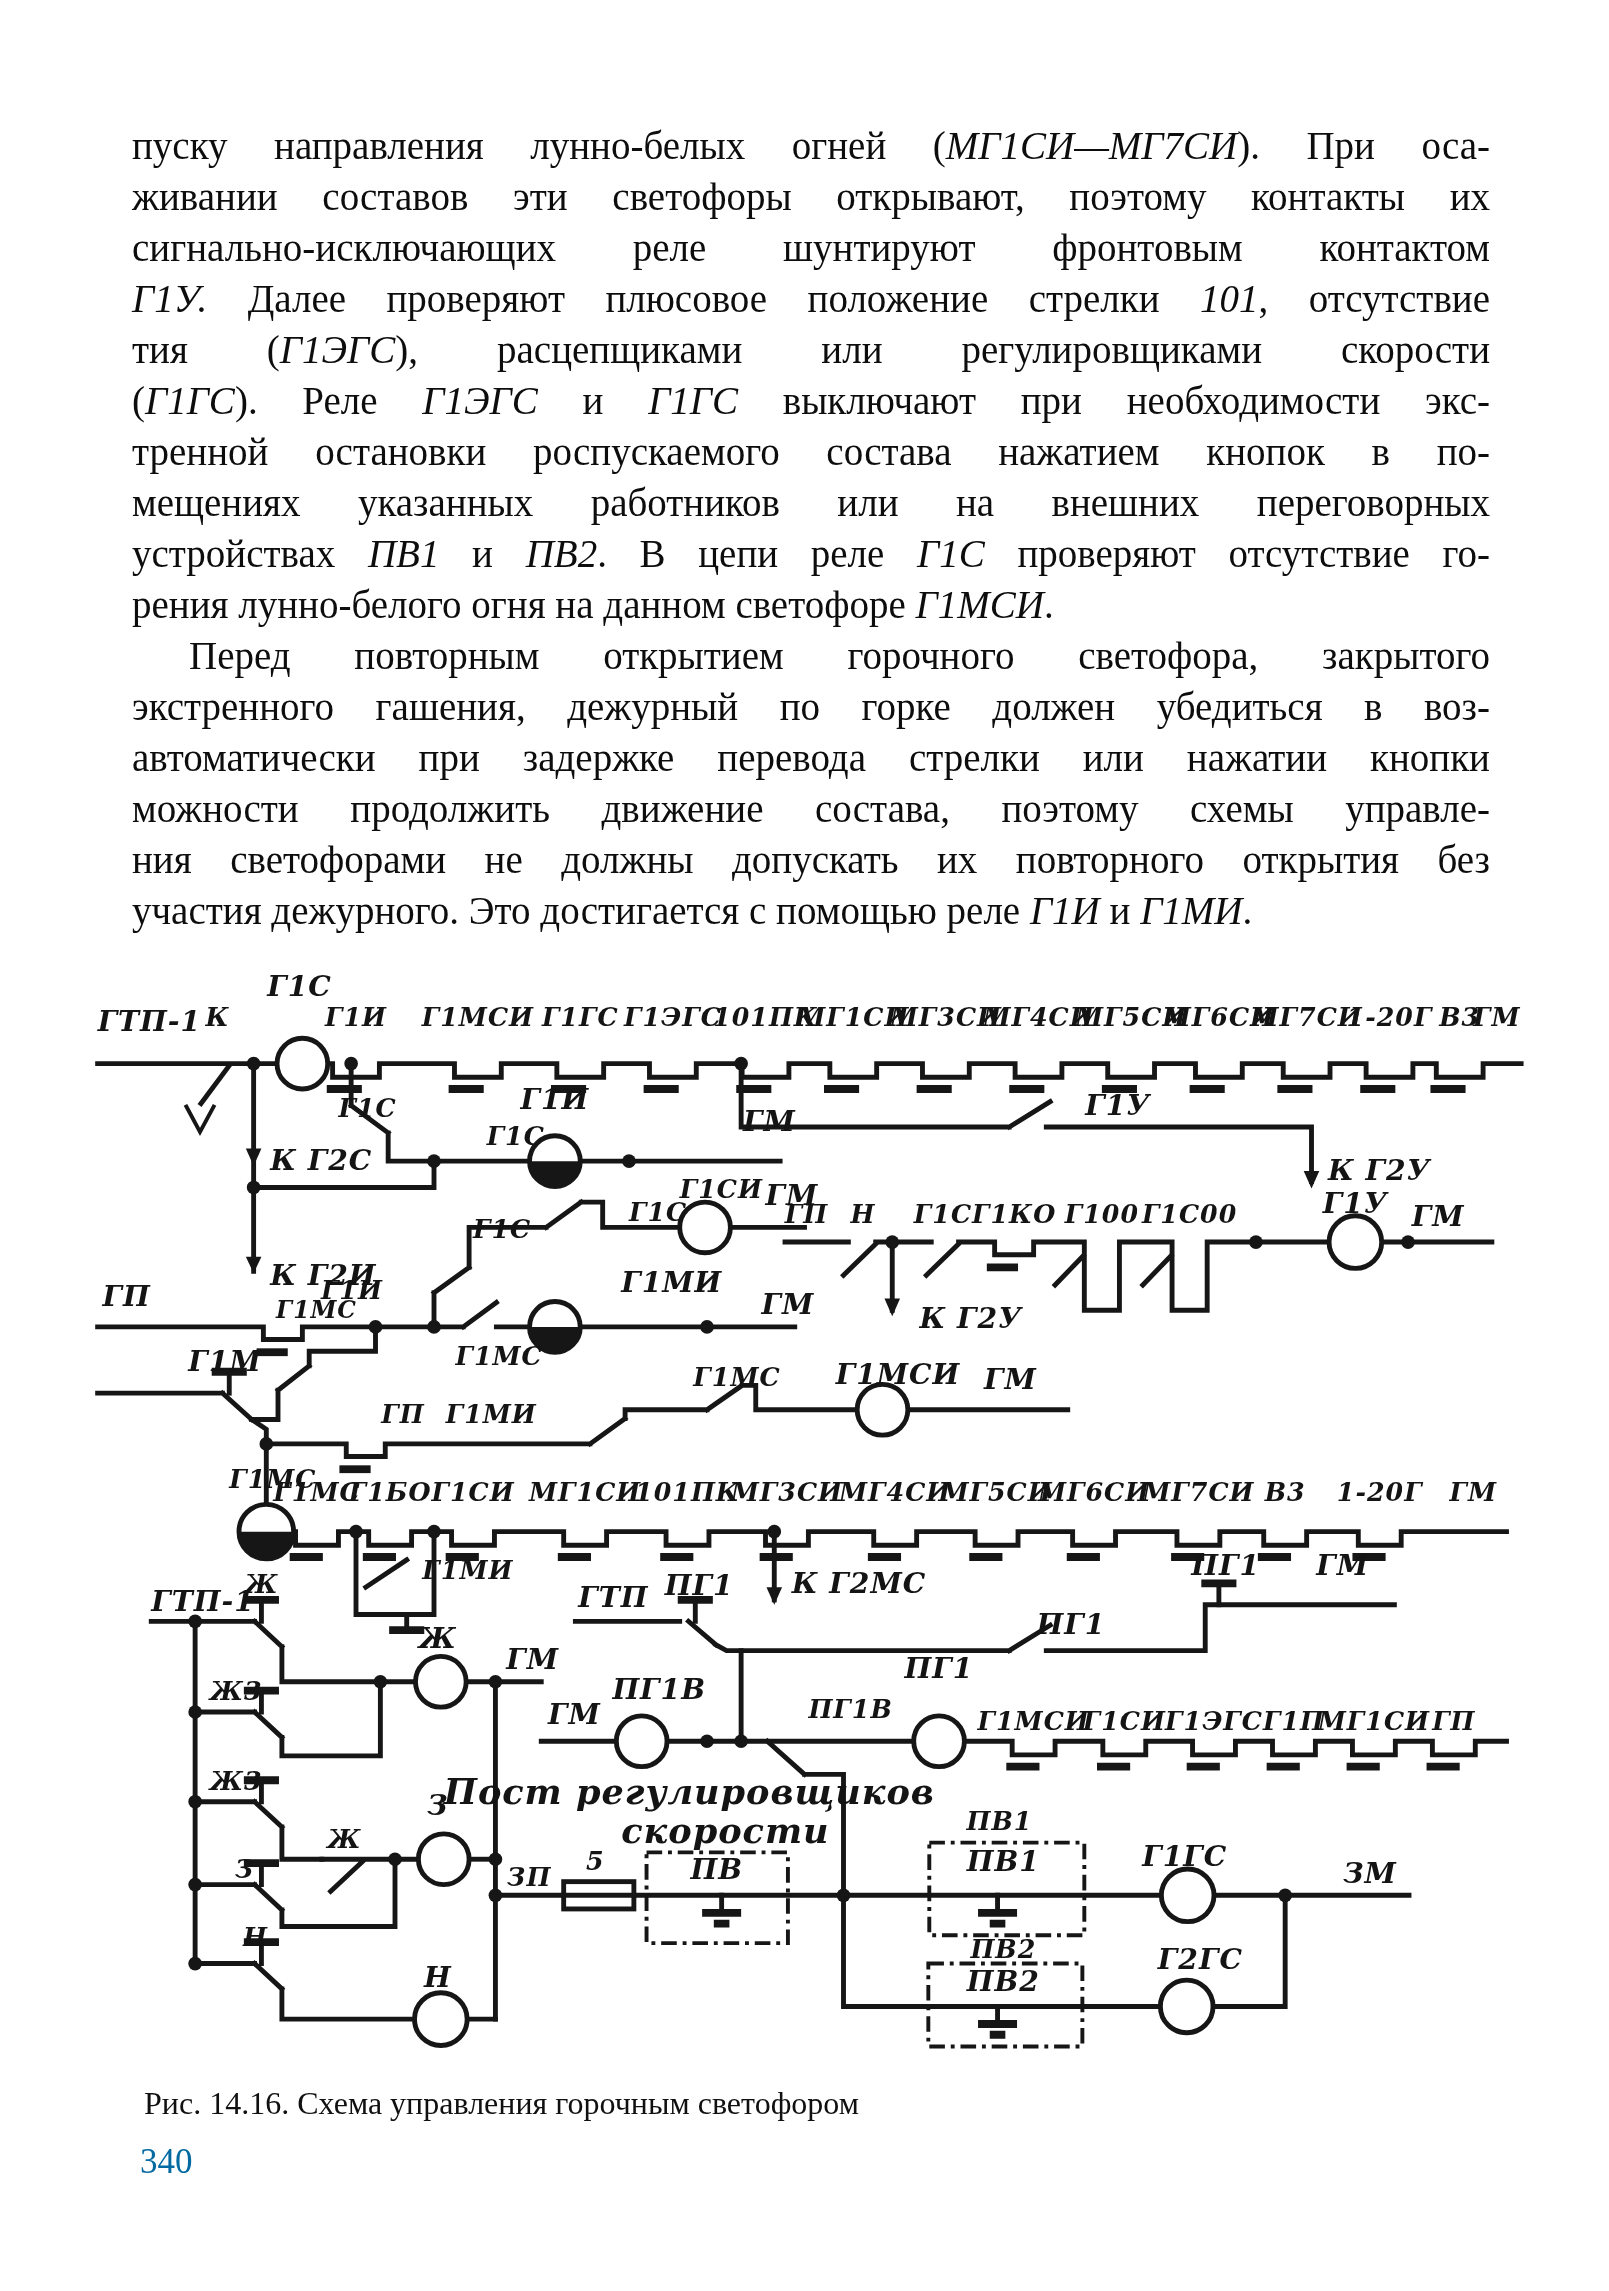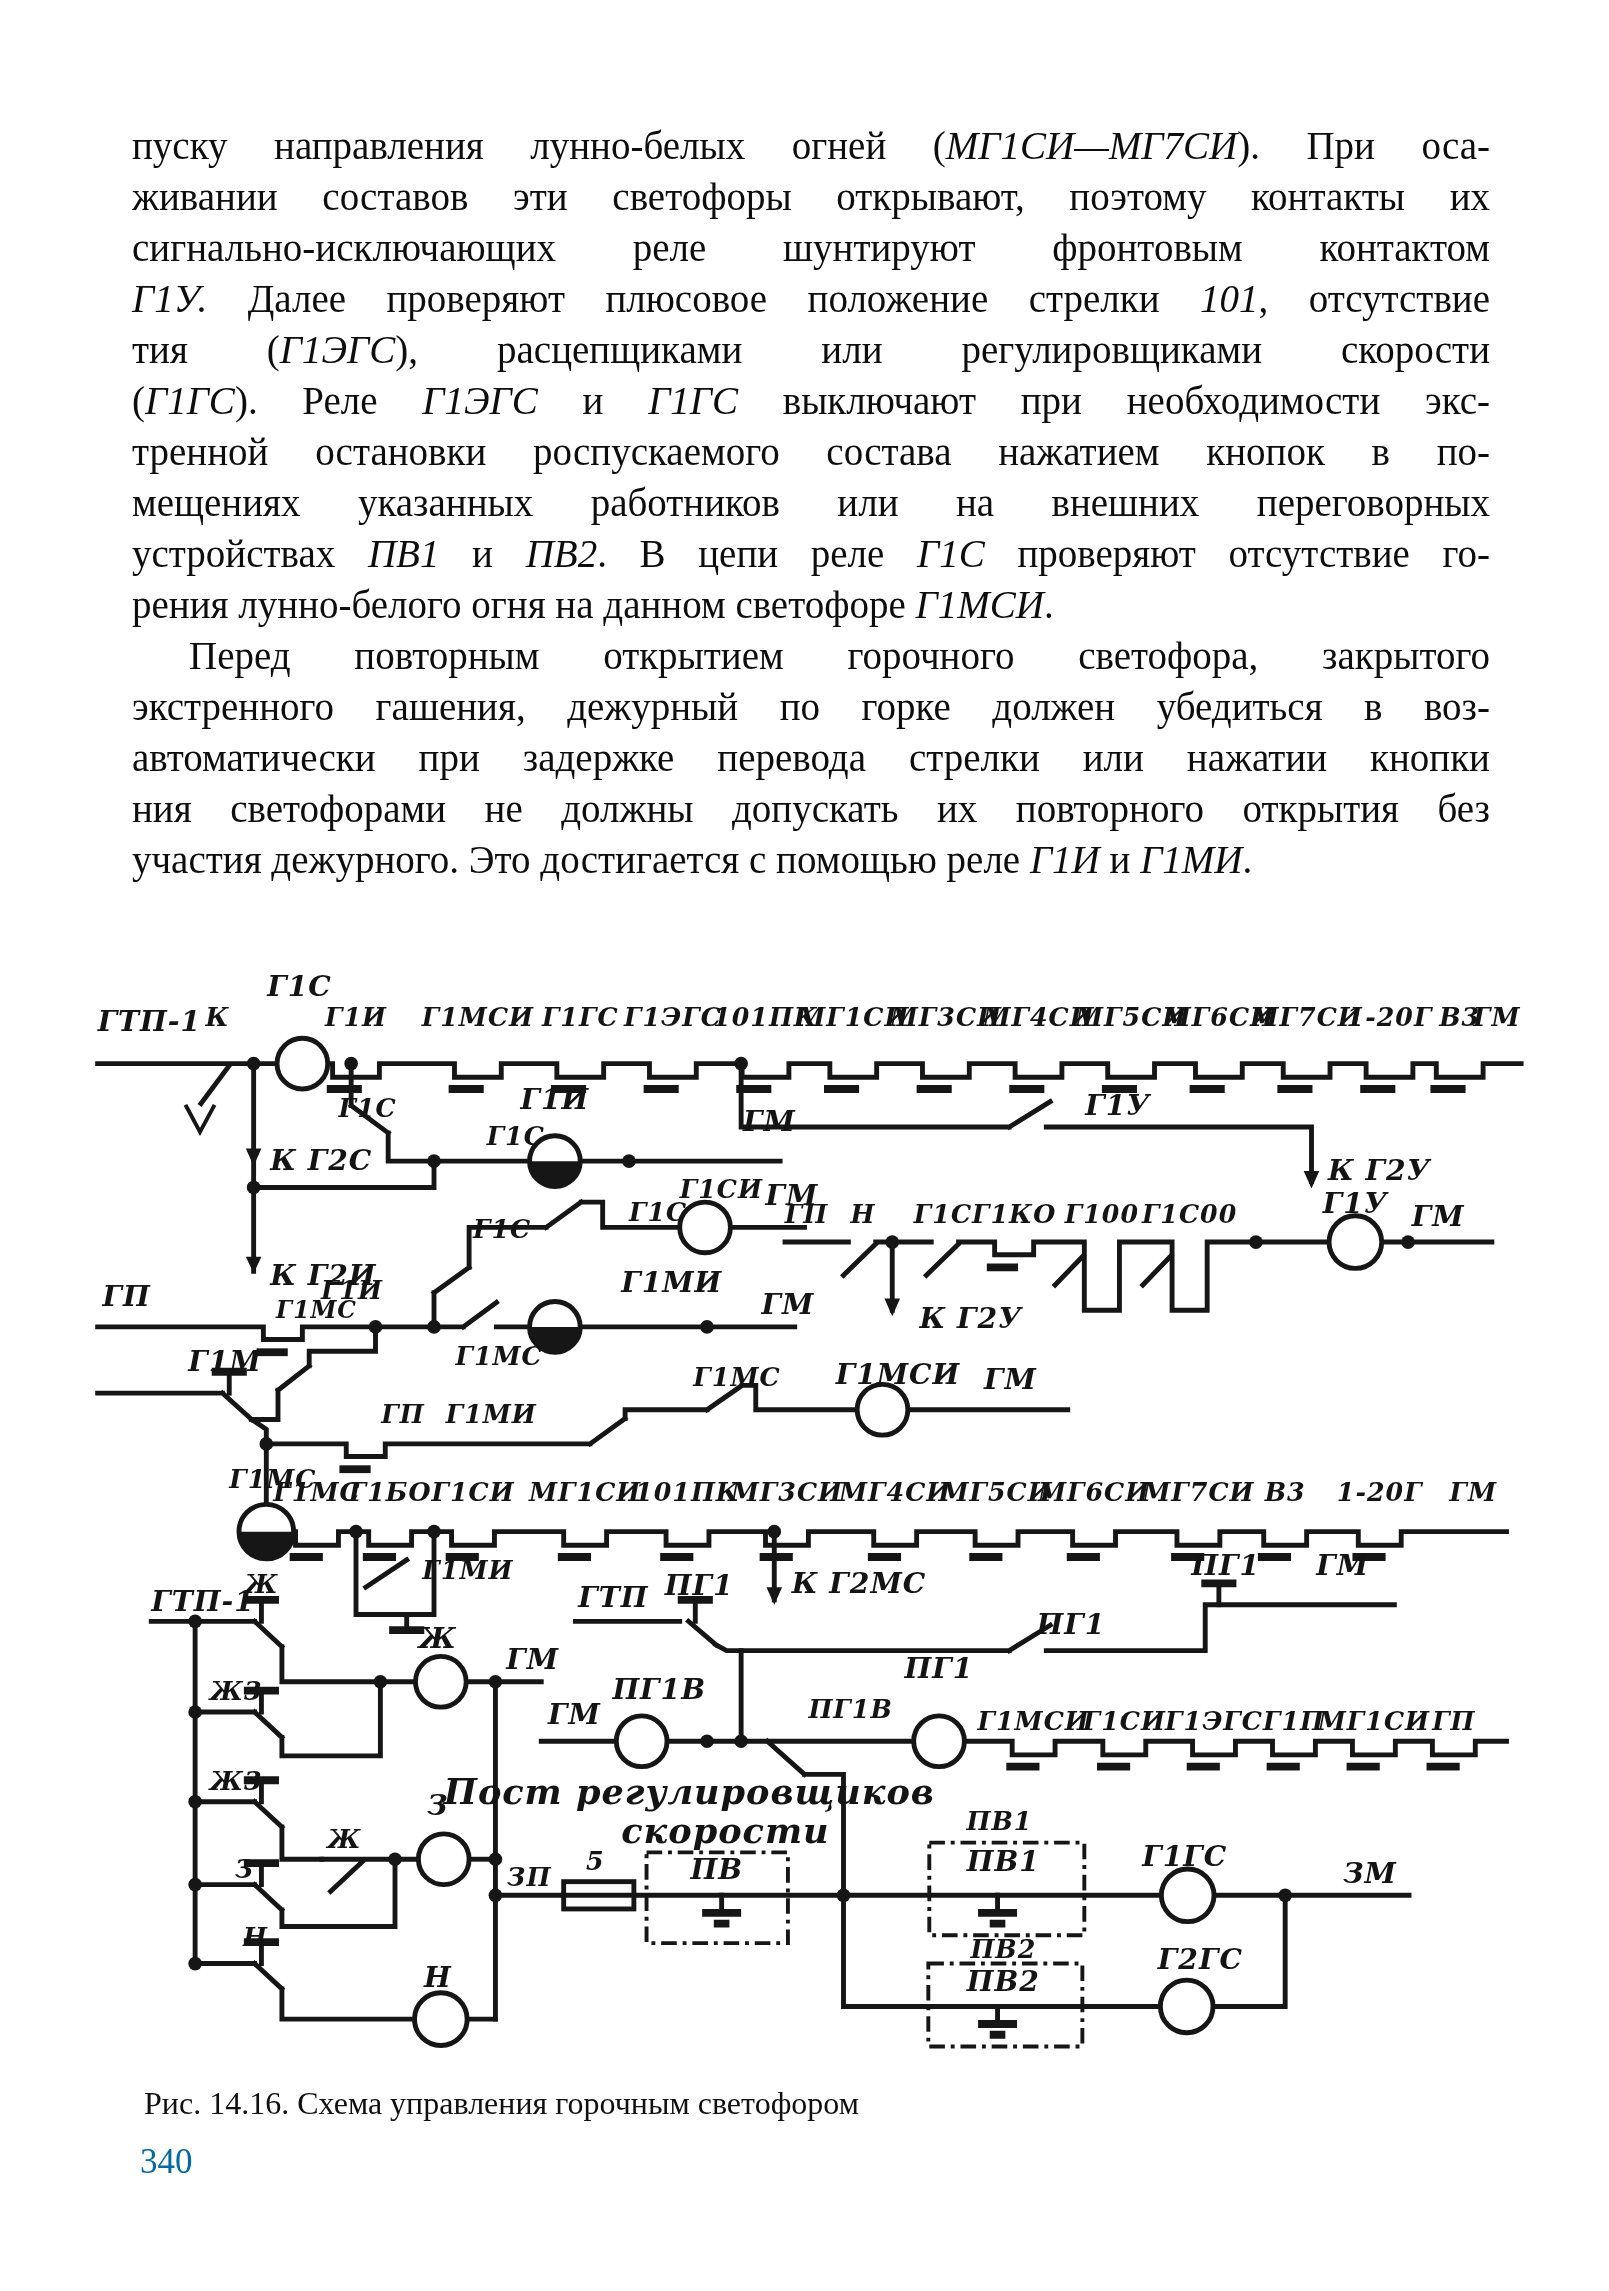--- a/index.html
+++ b/index.html
@@ -35,20 +35,21 @@
       <div class="tl"><span class="it">Г1У.</span><span> Далее проверяют плюсовое положение стрелки </span><span class="it">101</span><span>, отсутствие</span></div>
       <div class="tl"><span>тия (</span><span class="it">Г1ЭГС</span><span>), расцепщиками или регулировщиками скорости</span></div>
       <div class="tl"><span>(</span><span class="it">Г1ГС</span><span>). Реле </span><span class="it">Г1ЭГС</span><span> и </span><span class="it">Г1ГС</span><span> выключают при необходимости экс-</span></div>
       <div class="tl"><span>тренной остановки роспускаемого состава нажатием кнопок в по-</span></div>
       <div class="tl"><span>мещениях указанных работников или на внешних переговорных</span></div>
       <div class="tl"><span>устройствах </span><span class="it">ПВ1</span><span> и </span><span class="it">ПВ2</span><span>. В цепи реле </span><span class="it">Г1С</span><span> проверяют отсутствие го-</span></div>
       <div class="tl last"><span>рения лунно-белого огня на данном светофоре </span><span class="it">Г1МСИ</span><span>.</span></div>
       <div class="tl ind"><span>Перед повторным открытием горочного светофора, закрытого</span></div>
       <div class="tl"><span>экстренного гашения, дежурный по горке должен убедиться в воз-</span></div>
       <div class="tl"><span>автоматически при задержке перевода стрелки или нажатии кнопки</span></div>
+      <div class="tl"><span>можности продолжить движение состава, поэтому схемы управле-</span></div>
       <div class="tl"><span>ния светофорами не должны допускать их повторного открытия без</span></div>
       <div class="tl last"><span>участия дежурного. Это достигается с помощью реле </span><span class="it">Г1И</span><span> и </span><span class="it">Г1МИ</span><span>.</span></div>
     </div>
 
   <svg id="diagram" width="1443" height="1112" viewBox="0 0 1480 1140" xmlns="http://www.w3.org/2000/svg">
 
     <path class="w" d="M15,105 H256 v14 h48 v-14 H381 v14 h48 v-14 H486 v14 h48 v-14 H581 v14 h48 v-14 H676 v14 h48 v-14 H766 v14 h48 v-14 H861 v14 h48 v-14 H956 v14 h48 v-14 H1051 v14 h48 v-14 H1141 v14 h48 v-14 H1231 v14 h48 v-14 H1316 v14 h48 v-14 H1388 v14 h48 v-14 H1475"></path>
     <path class="w7" d="M250,131h36M375,131h36M480,131h36M575,131h36M670,131h36M760,131h36M855,131h36M950,131h36M1045,131h36M1135,131h36M1225,131h36M1310,131h36M1382,131h36"></path>
 
     <path class="w" d="M150,107 L121,146"></path>

